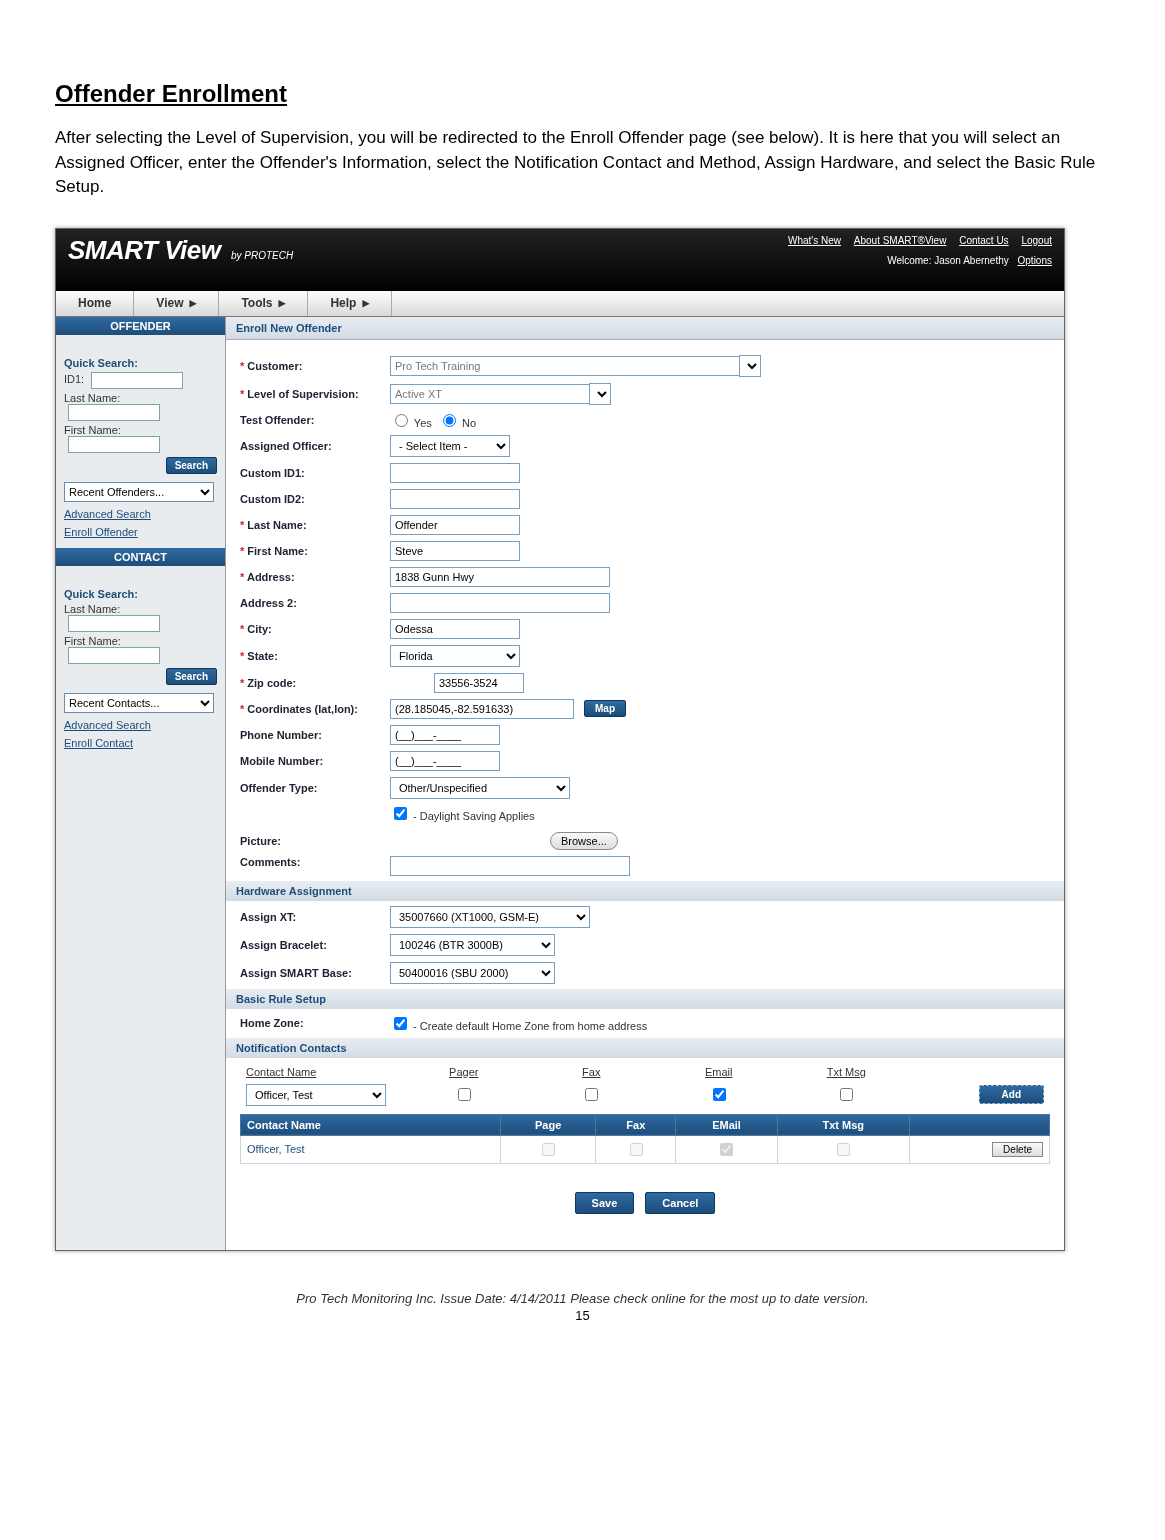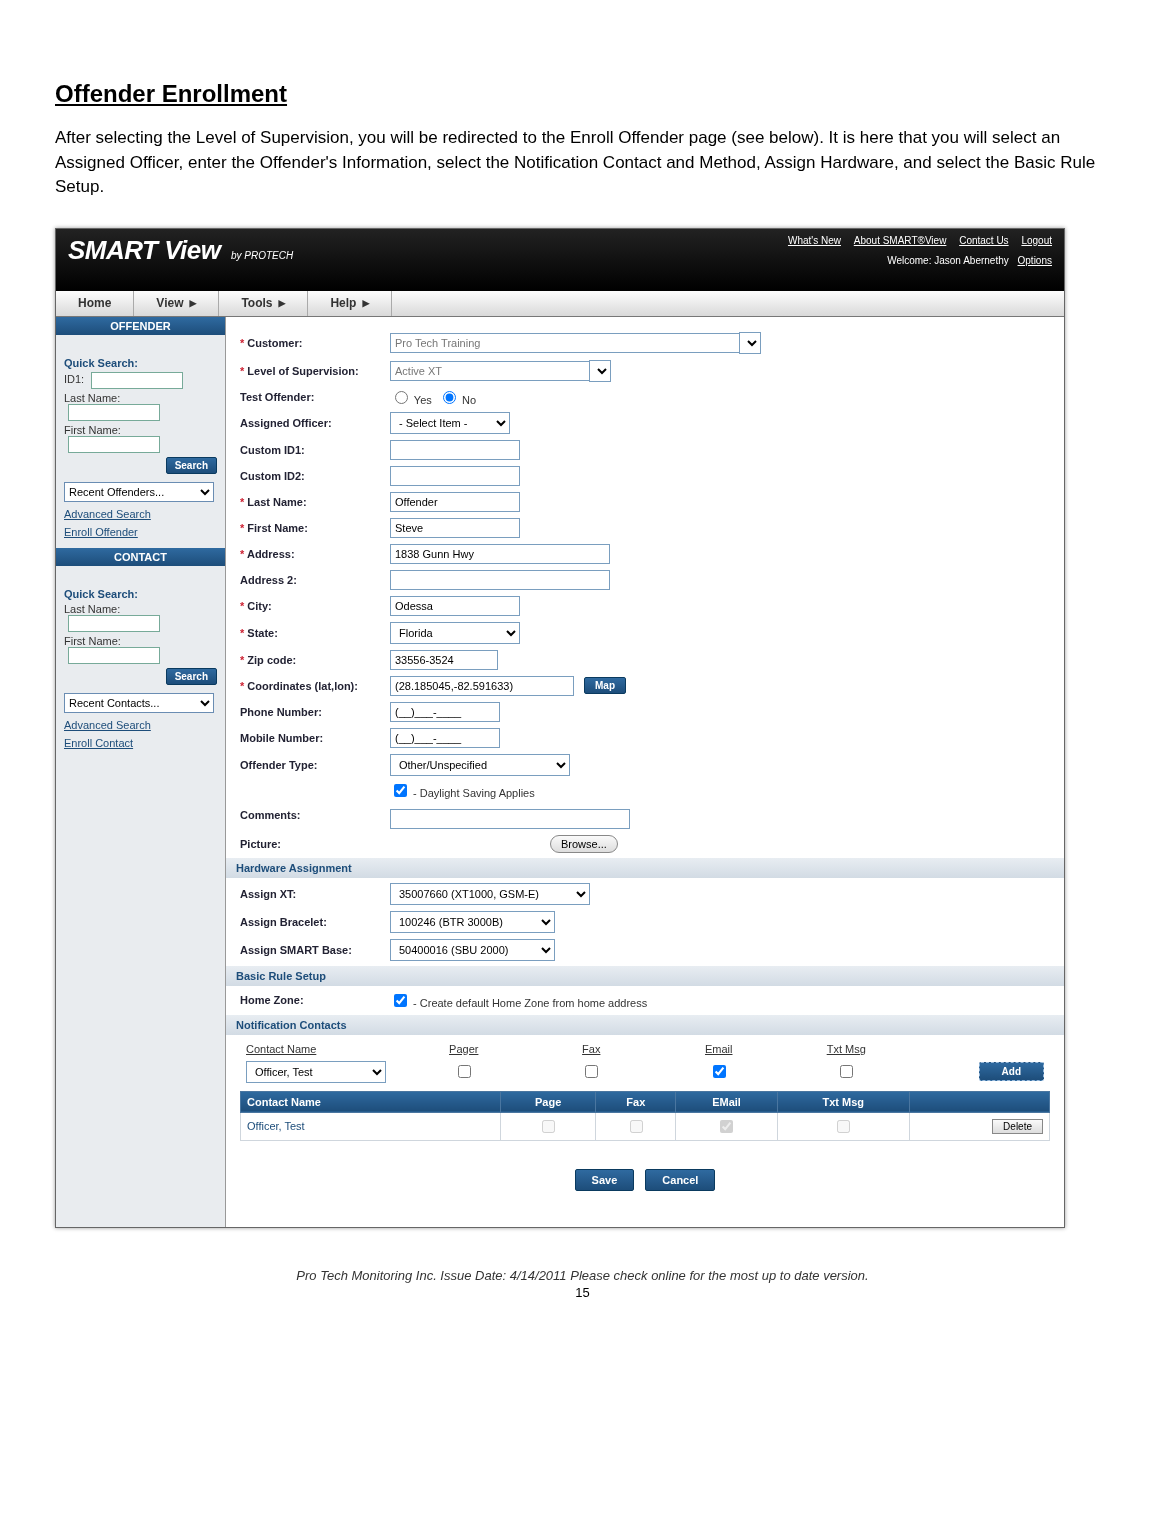--- a/index.html
+++ b/index.html
@@ -307,20 +307,21 @@
         <div style="overflow:hidden;margin-top:4px">
             <button class="sb-search-btn">Search</button>
           </div>
         <select class="sb-sel"><option>Recent Contacts...</option></select>
         <a href="#" class="sb-link">Advanced Search</a>
         <a href="#" class="sb-link">Enroll Contact</a>
       </div>
     </div>
 
     <div class="main">
+      <div class="form-title">Enroll New Offender</div>
 
       <div style="height:12px"></div>
       <div class="form-row">
         <span class="flabel req">Customer:</span>
         <input type="text" class="fld disabled" style="width: 350px;" readonly="" value="Pro Tech Training">
         <select class="fld disabled" style="width:22px;margin-left:-1px"></select>
       </div>
       <div class="form-row">
         <span class="flabel req">Level of Supervision:</span>
         <input type="text" class="fld disabled" style="width: 200px;" readonly="" value="Active XT">
@@ -365,48 +366,48 @@
       <div class="form-row">
           <span class="flabel req">City:</span>
           <input type="text" class="fld" style="width: 130px;" value="Odessa">
         </div>
       <div class="form-row">
           <span class="flabel req">State:</span>
           <select class="fld" style="width:130px"><option>Florida</option></select>
         </div>
       <div class="form-row">
           <span class="flabel req">Zip code:</span>
-          <input type="text" class="fld" style="width: 108px;" value="33556-3524">
+          <input type="text" class="fld" style="width: 90px; margin-left: 44px;" value="33556-3524">
         </div>
       <div class="form-row">
         <span class="flabel req">Coordinates (lat,lon):</span>
         <input type="text" class="fld" style="width: 184px;" value="(28.185045,-82.591633)">
         <button class="map-btn">Map</button>
       </div>
       <div class="form-row">
           <span class="flabel">Phone Number:</span>
           <input type="text" class="fld" style="width: 110px;" value="(__)___-____">
         </div>
       <div class="form-row">
           <span class="flabel">Mobile Number:</span>
           <input type="text" class="fld" style="width: 110px;" value="(__)___-____">
         </div>
       <div class="form-row">
           <span class="flabel">Offender Type:</span>
           <select class="fld" style="width:180px"><option>Other/Unspecified</option></select>
         </div>
       <div class="dst-row"><label><input type="checkbox" checked="" class="checkbox-sq" style=""><span> - Daylight Saving Applies</span></label></div>
+      <div class="form-row">
+        <span class="flabel">Picture:</span>
+        <span style="width:160px"></span>
+        <button class="browse-btn">Browse...</button>
+      </div>
       <div class="form-row" style="align-items:flex-start">
         <span class="flabel">Comments:</span>
         <textarea class="fld comments-area" style=""></textarea>
-      </div>
-      <div class="form-row">
-        <span class="flabel">Picture:</span>
-        <span style="width:160px"></span>
-        <button class="browse-btn">Browse...</button>
       </div>
 
       <div class="section-bar">Hardware Assignment</div>
       <div class="form-row">
           <span class="flabel">Assign XT:</span>
           <select class="fld" style="width:200px"><option>35007660 (XT1000, GSM-E)</option></select>
         </div>
       <div class="form-row">
           <span class="flabel">Assign Bracelet:</span>
           <select class="fld" style="width:165px"><option>100246 (BTR 3000B)</option></select>

